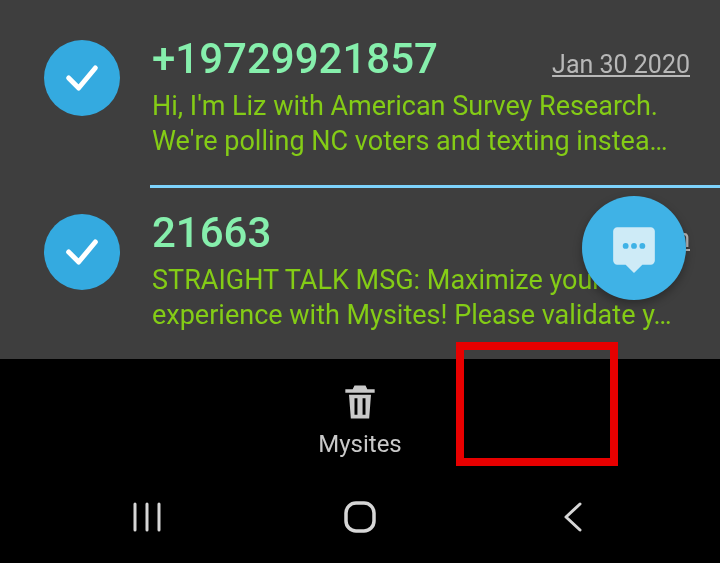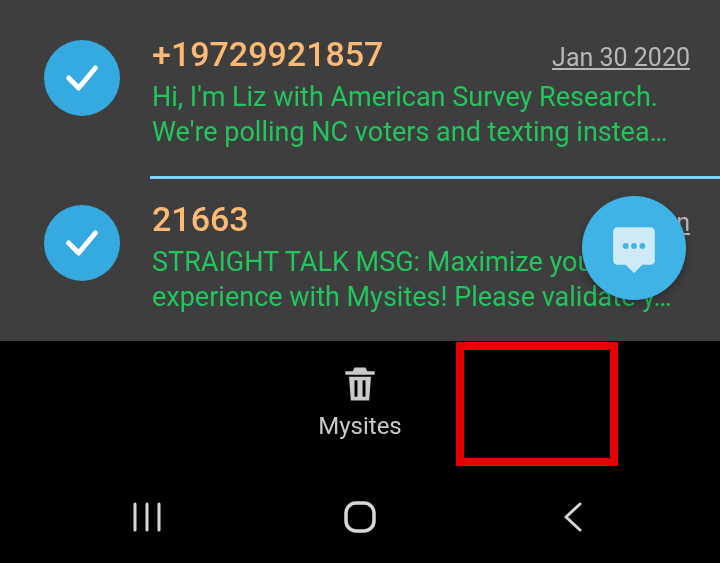--- a/index.html
+++ b/index.html
@@ -37,34 +37,34 @@
   }
   .check svg { width: 40px; height: 40px; }
   .conv-body { flex: 1; min-width: 0; }
   .row1 {
     display: flex;
     justify-content: space-between;
     align-items: baseline;
     margin-bottom: 6px;
   }
   .sender {
-    font-size: 34px;
+    font-size: 42px;
     font-weight: 500;
-    color: #fdba74;
+    color: #86efac;
   }
   .date {
     font-size: 25px;
     color: #b8b8b8;
     padding-right: 6px;
     text-decoration: underline;
   }
   .preview {
     font-size: 27px;
     line-height: 1.3;
-    color: #22c55e;
+    color: #84cc16;
     overflow: hidden;
     display: -webkit-box;
     -webkit-line-clamp: 2;
     -webkit-box-orient: vertical;
   }
   .fab {
     position: absolute;
     right: 34px;
     top: 196px;
     width: 104px; height: 104px;

